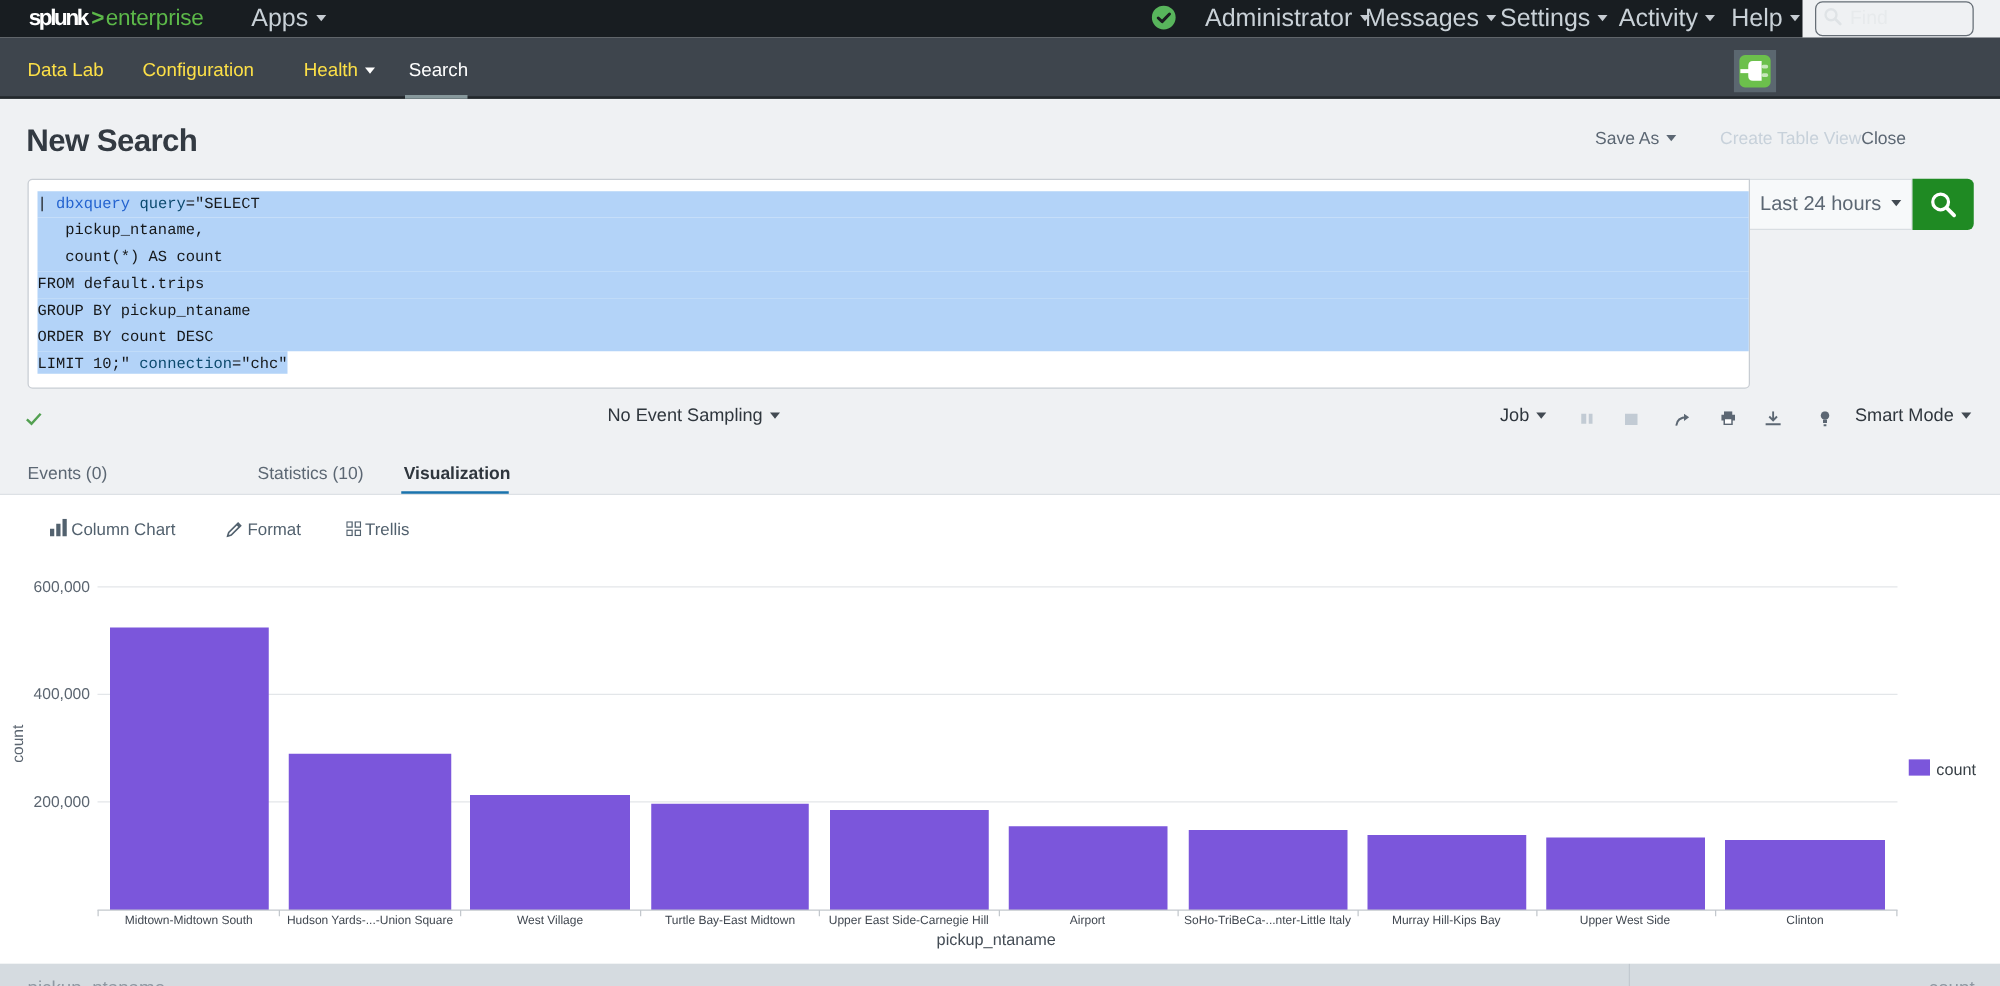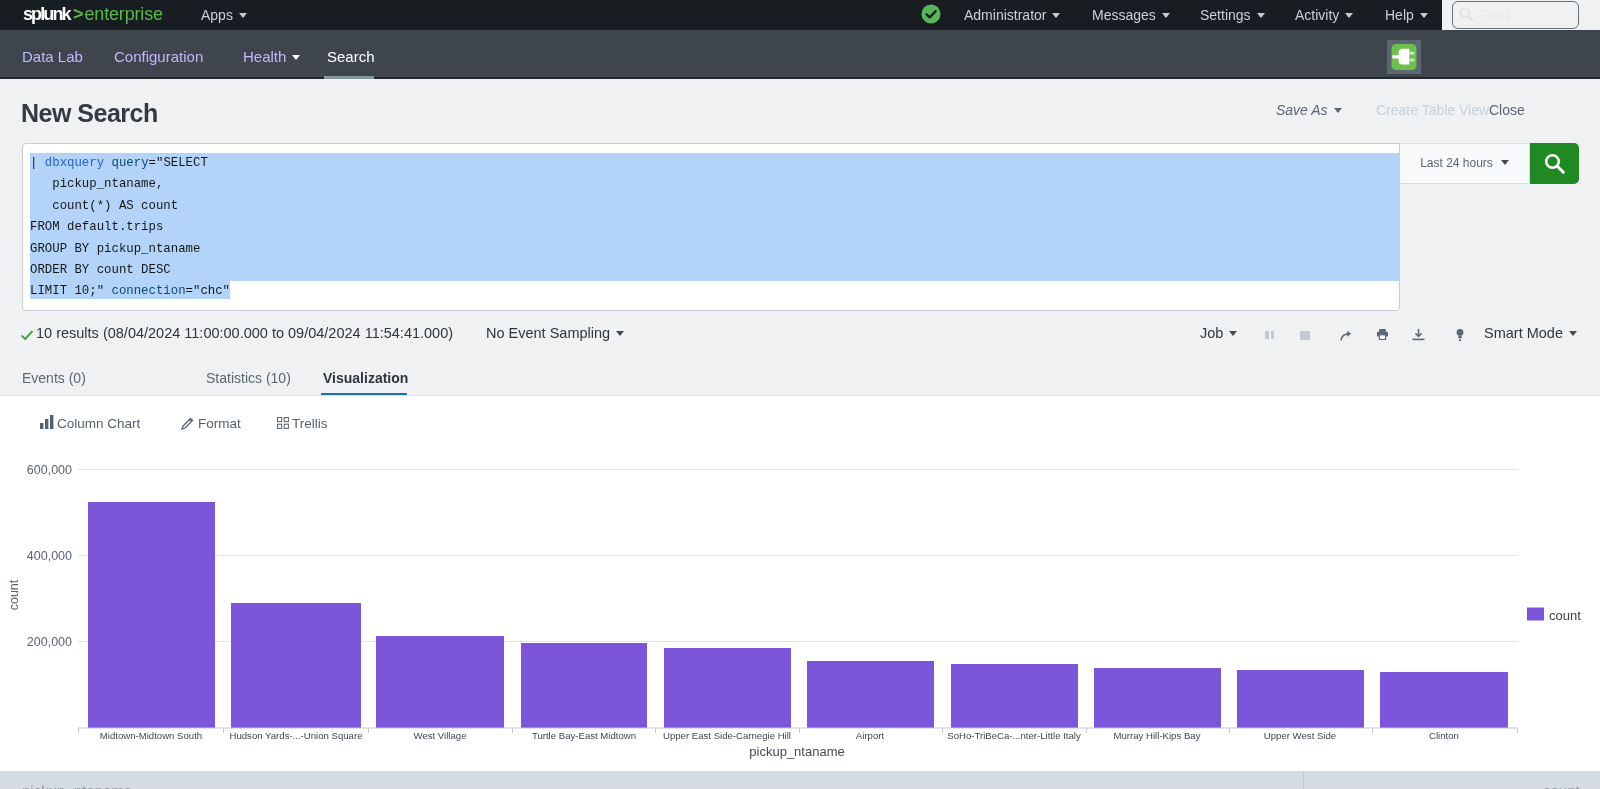--- a/index.html
+++ b/index.html
@@ -1,39 +1,39 @@
 <!DOCTYPE html>
 <html><head>
 <meta charset="utf-8">
 <style>
 * { margin:0; padding:0; box-sizing:border-box; }
 html,body { width:1600px; height:789px; overflow:hidden; font-family:"Liberation Sans", sans-serif; background:#eff1f3; }
 .abs { position:absolute; }
 
 #topbar { position:absolute; left:0; top:0; width:1442px; height:30px; background:#181d21; }
-#topbar .item { position:absolute; top:0; height:30px; line-height:30px; color:#c9d1d7; font-size:14px; }
+#topbar .item { position:absolute; top:0; height:30px; line-height:30px; color:#c9d1d7; font-size:20px; }
 .caret { display:inline-block; width:0; height:0; border-left:4.5px solid transparent; border-right:4.5px solid transparent; border-top:5px solid #c6ccd2; vertical-align:middle; margin-left:6px; margin-top:-2px; }
 #logo { position:absolute; left:0; top:0; }
 #findbox { position:absolute; left:1452px; top:1px; width:127px; height:28px; border:1px solid #666e76; border-radius:6px; color:#e7eaec; font-size:15.5px; line-height:26px; }
 
 #appnav { position:absolute; left:0; top:30px; width:1600px; height:49px; background:#3e454d; border-bottom:2px solid #22272b; }
-#appnav .nav { position:absolute; top:0; height:47px; line-height:53px; color:#c4b5fd; font-size:15px; }
+#appnav .nav { position:absolute; top:0; height:47px; line-height:53px; color:#fde047; font-size:15px; }
 #searchUnderline { position:absolute; left:324px; top:46px; width:50px; height:3px; background:#87989c; }
 
 #newsearch { position:absolute; left:21px; top:99px; font-size:25px; letter-spacing:-0.5px; font-weight:bold; color:#333a42; }
 .hdrlink { position:absolute; top:102px; font-size:14px; color:#5c6773; }
 
 #qbox { position:absolute; left:22px; top:143px; width:1378px; height:168px; background:#fff; border:1px solid #c8cdd3; border-radius:4px 0 4px 4px; }
 #qtext { position:absolute; left:7px; top:9px; width:1369px; font-family:"Liberation Mono", monospace; font-size:12.35px; line-height:21.4px; color:#16181a; white-space:pre; }
 #qtext .ln { display:block; background:#b3d3f8; }
 #qtext .ln.last { display:inline-block; height:17.5px; }
 #qtext .b { color:#2463cf; }
 #qtext .g { color:#0c4a6e; }
 
-#timepicker { position:absolute; left:1400px; top:143px; width:130px; height:41px; background:#f7f9fa; border:1px solid #d9dee2; border-left:none; line-height:39px; text-align:center; font-size:12px; color:#5c6773; }
+#timepicker { position:absolute; left:1400px; top:143px; width:130px; height:41px; background:#f7f9fa; border:1px solid #d9dee2; border-left:none; line-height:39px; text-align:center; font-size:16px; color:#5c6773; }
 #searchbtn { position:absolute; left:1530px; top:143px; width:49px; height:41px; background:#1f8a23; border-radius:0 5px 5px 0; }
 
 #resultrow { position:absolute; left:0; top:322px; width:1600px; height:28px; font-size:14.5px; color:#2f363d; }
 
 .tab { position:absolute; top:370px; font-size:14px; color:#5c6773; }
 #tabActive { font-weight:bold; color:#2f363d; }
 #tabUnderline { position:absolute; left:321px; top:393px; width:86px; height:3px; background:#1a73ad; }
 
 #whitepanel { position:absolute; left:0; top:396px; width:1600px; height:375px; background:#fff; }
 .ctl { position:absolute; top:416px; font-size:13.5px; color:#52616e; }
@@ -76,40 +76,39 @@
     <rect x="0" y="0" width="34" height="34" fill="#5b6770"></rect>
     <rect x="4.5" y="4" width="25" height="26" rx="4.5" fill="#6cc04c"></rect>
     <rect x="5.3" y="15.3" width="8" height="3.2" fill="#fff"></rect>
     <path d="M22.3 8.8 H 15.3 Q 11.6 8.8 11.6 12.6 V 20.8 Q 11.6 24.6 15.3 24.6 H 22.3 Z" fill="#fff"></path>
     <rect x="22.3" y="11.8" width="5.2" height="2.9" rx="1.3" fill="#ffffff" opacity="0.62"></rect>
     <rect x="22.3" y="18.6" width="5.2" height="2.9" rx="1.3" fill="#ffffff" opacity="0.62"></rect>
   </svg>
 </div>
 
 <div id="newsearch">New Search</div>
-<div class="hdrlink" style="left:1276px;font-style:italic;">Save As<span class="caret" style="border-top-color:#5c6773;"></span></div>
+<div class="hdrlink" style="left:1276px;">Save As<span class="caret" style="border-top-color:#5c6773;"></span></div>
 <div class="hdrlink" style="left:1376px; color:#c7d1da;">Create Table View</div>
 <div class="hdrlink" style="left:1489px;">Close</div>
 
 <div id="qbox">
   <div id="qtext"><span class="ln">| <span class="b">dbxquery</span> <span class="g">query</span>="SELECT</span><span class="ln">   pickup_ntaname,</span><span class="ln">   count(*) AS count</span><span class="ln">FROM default.trips</span><span class="ln">GROUP BY pickup_ntaname</span><span class="ln">ORDER BY count DESC</span><span class="ln last">LIMIT 10;" <span class="g">connection</span>="chc"</span></div>
 </div>
 <div id="timepicker">Last 24 hours<span class="caret" style="border-top-color:#424a52; margin-left:8px;"></span></div>
 <div id="searchbtn">
     <svg style="position:absolute; left:14px; top:10px;" width="22" height="22" viewBox="0 0 22 22">
       <circle cx="8.5" cy="8.5" r="6.3" stroke="#fff" stroke-width="2.6" fill="none"></circle>
       <line x1="13.3" y1="13.3" x2="19.3" y2="19.3" stroke="#fff" stroke-width="3" stroke-linecap="round"></line>
     </svg>
   </div>
 
 <div id="resultrow">
   <svg class="abs" style="left:20px; top:6px;" width="14" height="14" viewBox="0 0 14 14">
       <path d="M1.5 7.5 L5.2 11 L12.5 3" stroke="#53a051" stroke-width="2" fill="none"></path>
     </svg>
-  <div class="abs" style="left:36px; top:3px;">10 results (08/04/2024 11:00:00.000 to 09/04/2024 11:54:41.000)</div>
   <div class="abs" style="left:486px; top:3px;">No Event Sampling<span class="caret" style="border-top-color:#424a52;"></span></div>
   <div class="abs" style="left:1200px; top:3px;">Job<span class="caret" style="border-top-color:#424a52;"></span></div>
   <div class="abs" style="left:1265px; top:9px; width:3.8px; height:8px; background:#c2cbd4;"></div>
   <div class="abs" style="left:1270.5px; top:9px; width:3.8px; height:8px; background:#c2cbd4;"></div>
   <div class="abs" style="left:1300px; top:8.5px; width:9.5px; height:9px; background:#c2cbd4;"></div>
   <svg class="abs" style="left:1340px; top:9px;" width="13" height="10" viewBox="0 0 13 10">
       <path d="M1 9.5 C1.5 4.5 4.5 2.8 9.5 2.8" fill="none" stroke="#5c6773" stroke-width="1.5"></path>
       <path d="M7.2 0 L11.3 2.8 L7.2 5.7 Z" fill="#5c6773"></path>
     </svg>
   <svg class="abs" style="left:1377px; top:7px;" width="11" height="11" viewBox="0 0 11 11">

